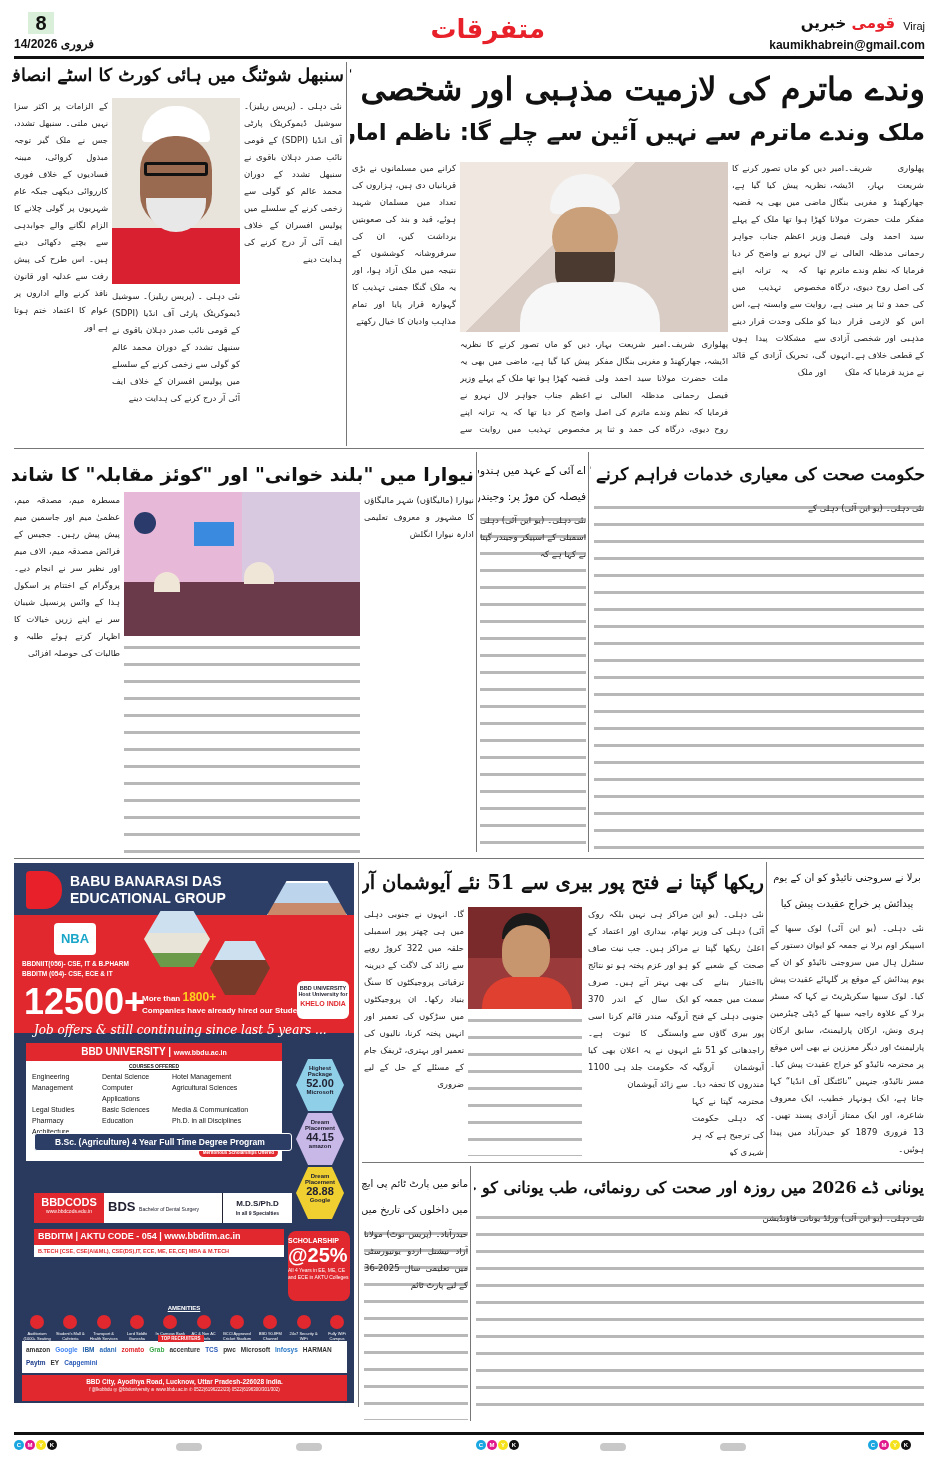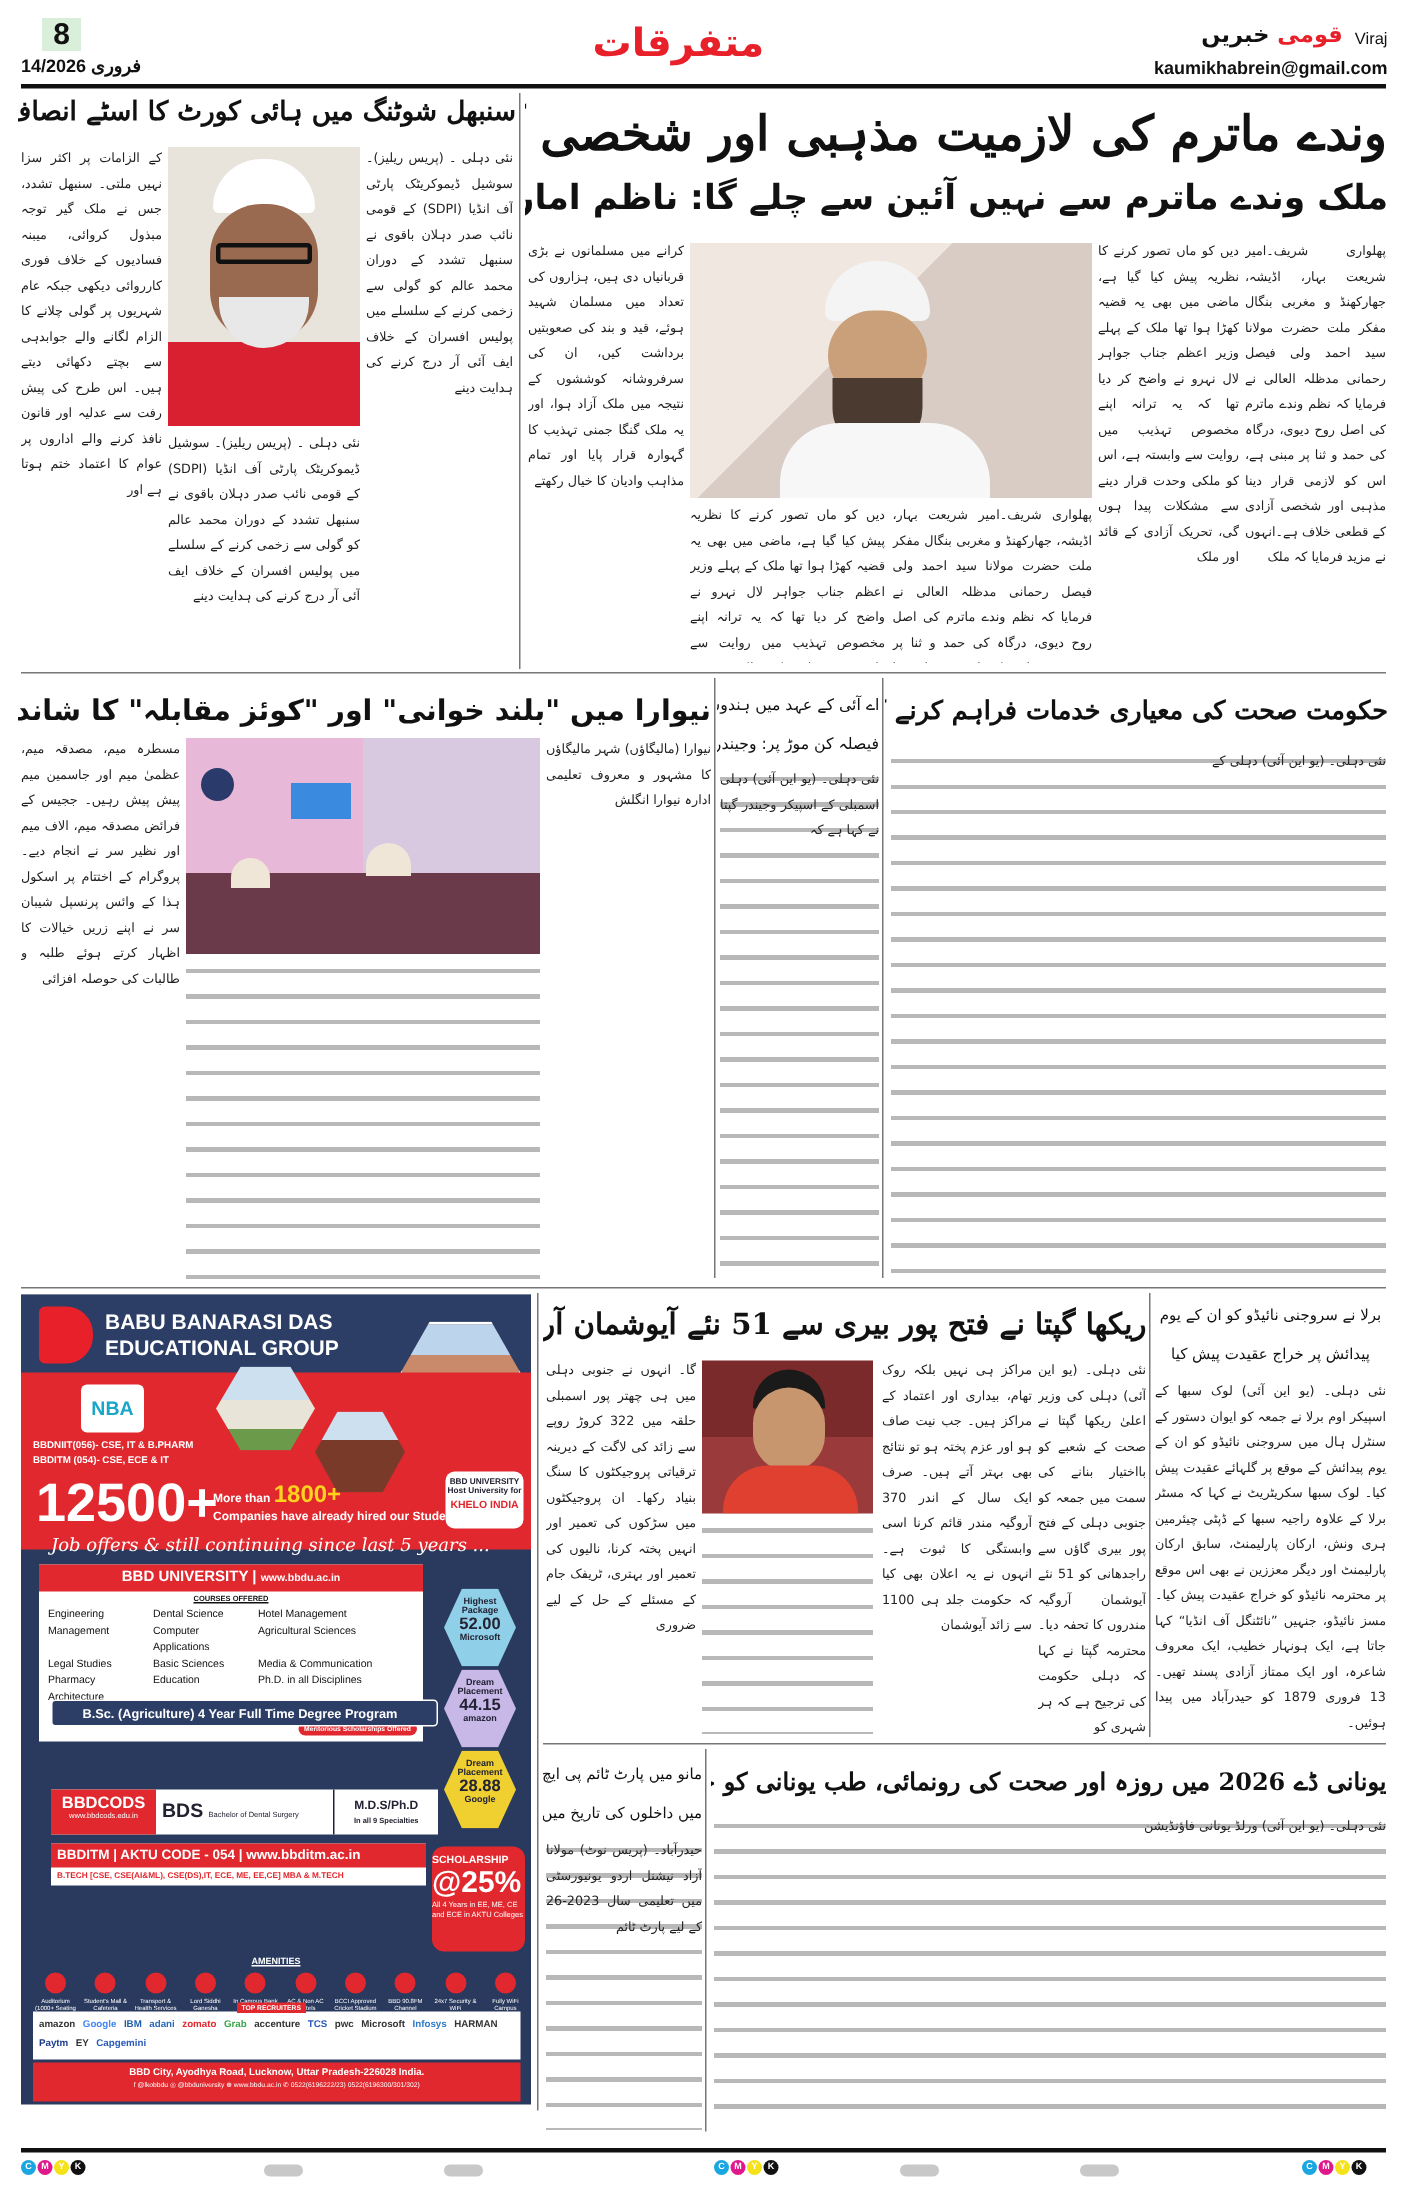--- a/index.html
+++ b/index.html
@@ -2,21 +2,21 @@
 <html><head>
 <meta charset="utf-8">
 <style>
 *{box-sizing:border-box;margin:0;padding:0}
 body{width:935px;height:1474px;background:#fff;font-family:"DejaVu Sans",sans-serif;color:#111;position:relative;overflow:hidden}
 .abs{position:absolute}
 .rtl{direction:rtl;text-align:right}
 .masthead{left:0;top:0;width:935px;height:56px}
 .pgnum{left:28px;top:12px;width:26px;height:22px;background:#d9efd9;font:bold 20px "Liberation Sans",sans-serif;text-align:center;line-height:22px}
 .date{left:14px;top:37px;font:bold 12px "Liberation Sans",sans-serif}
-.section{left:395px;top:14px;width:150px;text-align:left;color:#e8202a;font:bold 26px "DejaVu Sans",sans-serif}
+.section{left:395px;top:14px;width:150px;text-align:right;color:#e8202a;font:bold 26px "DejaVu Sans",sans-serif}
 .brand{right:10px;top:14px;display:flex;gap:8px;align-items:flex-end}
 .brand .viraj{font:11px "Liberation Sans",sans-serif}
 .brand .name{font:bold 15px "DejaVu Sans",sans-serif}
 .brand .name .r{color:#e8202a}
 .email{right:10px;top:38px;font:bold 12px "Liberation Sans",sans-serif}
 .rule{left:14px;width:910px;height:3px;background:#111}
 .headline{font-family:"DejaVu Serif",serif;font-weight:bold;color:#111;direction:rtl;text-align:center;white-space:nowrap;overflow:hidden}
 .body-text{font:8.5px/17px "DejaVu Sans",sans-serif;color:#222;direction:rtl;text-align:justify;overflow:hidden}
 .lines{background:repeating-linear-gradient(to bottom,transparent 0 6px,#b8b8b8 6px 9px,transparent 9px 17px)}
 .photo{background:#bbb;overflow:hidden}
@@ -25,21 +25,21 @@
 
 .ad{left:14px;top:863px;width:340px;height:540px;background:#2a3a5e;overflow:hidden;font-family:"Liberation Sans",sans-serif}
 .ad .top{position:absolute;left:0;top:0;width:340px;height:52px;background:#2c3e66}
 .ad .logo{position:absolute;left:12px;top:8px;width:36px;height:38px;background:#e8202a;border-radius:4px 18px 18px 4px}
 .ad .gname{position:absolute;left:56px;top:10px;color:#fff;font:bold 14px "Liberation Sans",sans-serif;line-height:17px}
 .ad .redband{position:absolute;left:0;top:52px;width:340px;height:118px;background:#e0282e}
 .ad .nba{position:absolute;left:40px;top:60px;width:42px;height:32px;background:#fff;border-radius:4px;color:#1aa6c8;font:bold 13px sans-serif;text-align:center;line-height:32px}
 .ad .codes{position:absolute;left:8px;top:96px;color:#fff;font:bold 6.5px "Liberation Sans",sans-serif;line-height:10px}
 .ad .big{position:absolute;left:10px;top:118px;color:#fff;font:bold 36px "Liberation Sans",sans-serif}
 .ad .more{position:absolute;left:128px;top:128px;color:#fff;font:bold 8px "Liberation Sans",sans-serif;line-height:12px}
-.ad .more b{color:#ffd21e;font-size:16px}
+.ad .more b{color:#ffd21e;font-size:12px}
 .ad .job{position:absolute;left:20px;top:160px;color:#fff;font:italic 12px "DejaVu Serif",serif}
 .ad .hex{position:absolute;background:#ddd;clip-path:polygon(25% 0,75% 0,100% 50%,75% 100%,25% 100%,0 50%)}
 .ad .khelo{position:absolute;left:283px;top:118px;width:52px;height:38px;background:#fff;border-radius:6px;font:bold 5.5px sans-serif;text-align:center;padding-top:4px;color:#223}
 .ad .uni{position:absolute;left:12px;top:180px;width:256px;height:118px;background:#fff}
 .ad .unihead{height:18px;background:#e0282e;color:#fff;font:bold 10px "Liberation Sans",sans-serif;text-align:center;line-height:18px}
 .ad .courses-h{text-align:center;font:bold 5px sans-serif;text-decoration:underline;margin-top:2px}
 .ad .courses{display:grid;grid-template-columns:66px 66px 104px;gap:0 4px;padding:2px 6px;font:7px/11px "Liberation Sans",sans-serif;color:#111}
 .ad .bsc{position:absolute;left:20px;top:270px;width:258px;height:18px;background:#2c3e66;border:1px solid #fff;border-radius:3px;color:#fff;font:bold 8.5px "Liberation Sans",sans-serif;padding-left:20px;line-height:16px}
 .ad .collab{position:absolute;left:20px;top:296px;width:258px;height:30px;background:#e0282e;border-radius:4px;color:#fff;font:bold 7.5px "Liberation Sans",sans-serif;padding:3px 12px;line-height:12px}
 .ad .pkg{position:absolute;width:48px;height:52px;text-align:center;font:bold 6px sans-serif;color:#223;padding-top:6px}
@@ -275,21 +275,21 @@
 <div class="abs headline" style="left:474px;top:1170px;width:450px;font-size:16px;line-height:36px">یونانی ڈے 2026 میں روزہ اور صحت کی رونمائی، طب یونانی کو جدید تحقیق سے ہم آہنگ کرنے پر زور</div>
 <div class="abs body-text lines" style="left:476px;top:1210px;width:448px;height:210px">
   <span>نئی دہلی۔ (یو این آئی) ورلڈ یونانی فاؤنڈیشن</span>
 </div>
 
 <div class="abs vrule" style="left:470px;top:1166px;height:255px"></div>
 
 <div class="abs headline" style="left:362px;top:1172px;width:106px;font-size:10px;line-height:24px;font-family:'DejaVu Sans',sans-serif;font-weight:normal">مانو میں پارٹ ٹائم پی ایچ ڈی</div>
 <div class="abs headline" style="left:362px;top:1198px;width:106px;font-size:10px;line-height:24px;font-family:'DejaVu Sans',sans-serif;font-weight:normal">میں داخلوں کی تاریخ میں توسیع</div>
 <div class="abs body-text lines" style="left:364px;top:1226px;width:104px;height:194px">
-  <span>حیدرآباد۔ (پریس نوٹ) مولانا آزاد نیشنل اردو یونیورسٹی میں تعلیمی سال 2023-26 کے لیے پارٹ ٹائم</span>
+  <span>حیدرآباد۔ (پریس نوٹ) مولانا آزاد نیشنل اردو یونیورسٹی میں تعلیمی سال 2025-36 کے لیے پارٹ ٹائم</span>
 </div>
 
 <div class="abs rule" style="top:1432px"></div>
 <div class="abs cmyk" style="left:14px;top:1440px">
   <span style="background:#1aa6e0">C</span>
   <span style="background:#e0188c">M</span>
   <span style="background:#f5e21a">Y</span>
   <span style="background:#111">K</span>
 </div>
 <div class="abs cmyk" style="left:476px;top:1440px">

